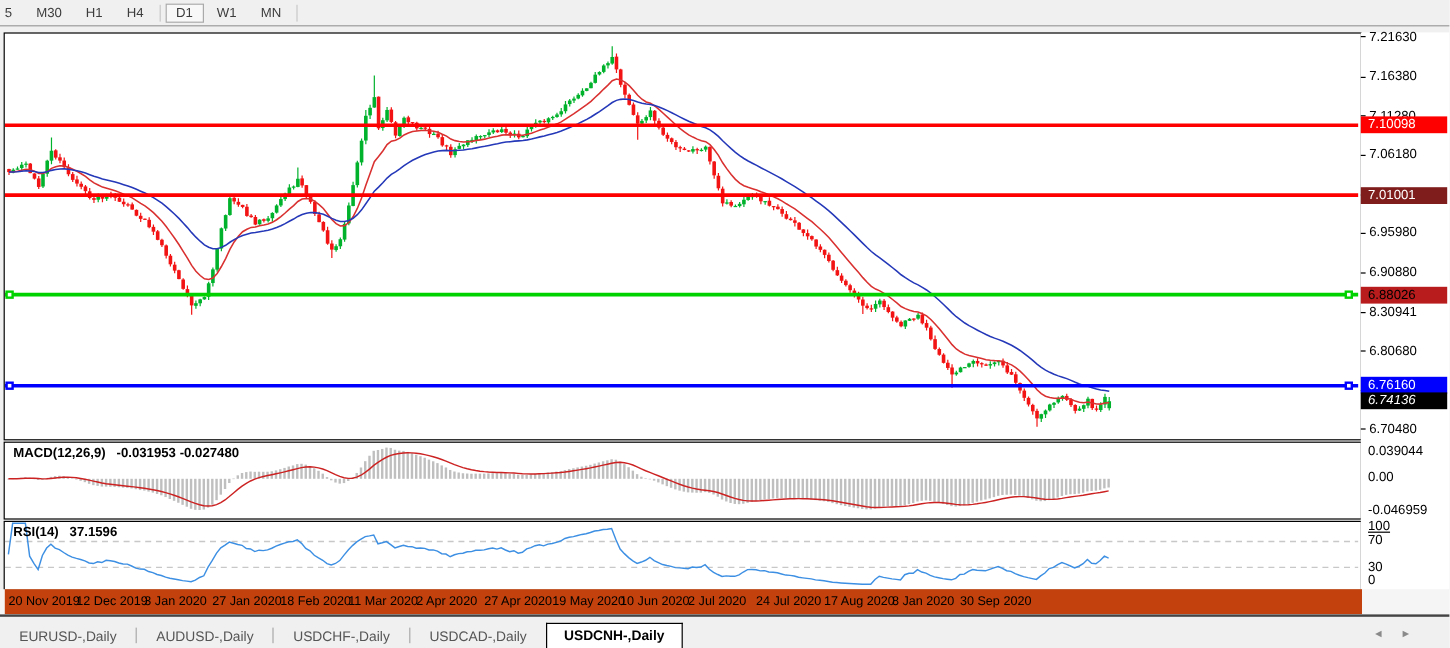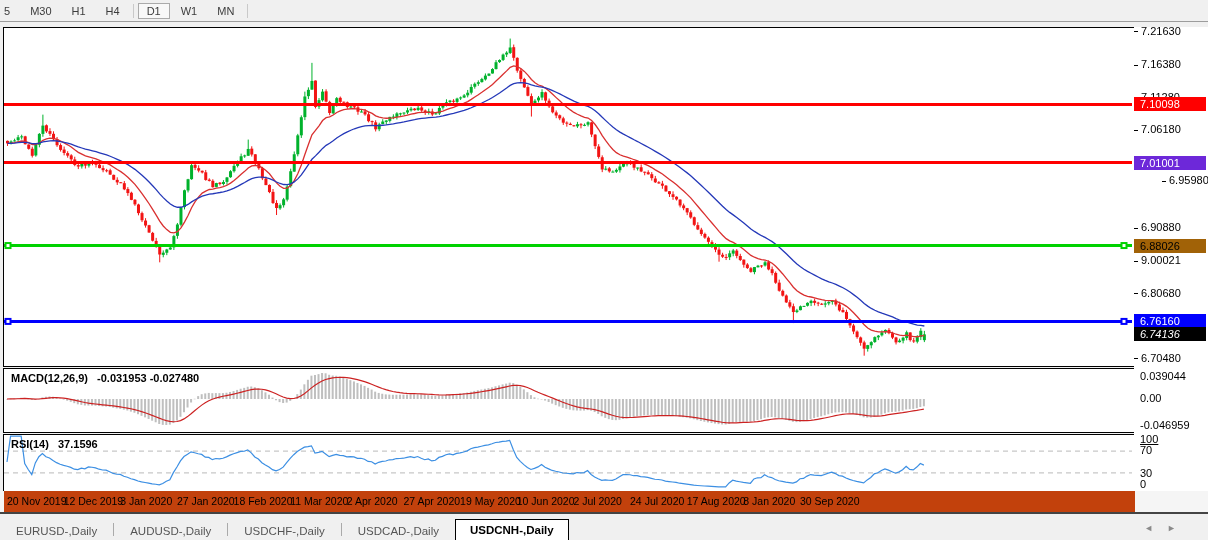--- a/index.html
+++ b/index.html
@@ -888,23 +888,23 @@
         <polyline points="7,462 10.54,436.08 14.08,436.08 17.62,436.08 21.16,436.08 24.7,463.48706162213193 28.240000000000002,469.5200566540459 31.78,474.6272798078756 35.32,462.88020865270767 38.86,456.6942648093291 42.4,453.51711694192113 45.94,456.7897119958109 49.480000000000004,458.01945363498226 53.02,460.4101211706874 56.56,462.6395422456121 60.1,464.2751342317805 63.64,465.32179381471974 67.18,466.20835703106314 70.72,467.4097536178461 74.26,469.16424353611274 77.8,469.6310386350409 81.34,468.1884162143841 84.88,468.7753974653863 88.42,466.9039371442431 91.96000000000001,467.2416502188654 95.5,467.90011769502695 99.04,469.2043994650279 102.58,469.9921326190325 106.12,470.0948419031141 109.66,471.6858371379182 113.2,473.4224692709138 116.74,474.2423787015356 120.28,474.43886048868774 123.82000000000001,476.27469552649615 127.36,477.21748030702156 130.9,478.72265238164977 134.44,479.568537642731 137.98,480.97050230939556 141.52,481.8957637886493 145.06,482.4903516328852 148.6,483.19162651750355 152.14000000000001,483.88083793215236 155.68,484.2716467361341 159.22,484.82360528528767 162.76,483.49361030252464 166.3,481.2268590858072 169.84,479.83263251528086 173.38,472.66383178673226 176.92000000000002,467.0567866885285 180.46,460.8947597224999 184,456.51211183485384 187.54,454.2416030177872 191.08,451.79696845111016 194.62,452.7452682811244 198.16,453.7254368309763 201.7,454.4168451641252 205.24,457.11089243679504 208.78,457.4572280332751 212.32,459.6407946024581 215.86,458.49031386578116 219.4,458.84487421180137 222.94,458.22813104632934 226.48,456.86691294004163 230.02,455.1246530913177 233.56,453.7381561294803 237.1,452.6417767127268 240.64000000000001,451.46491852214547 244.18,451.27172670014113 247.72,449.8350756949029 251.26,452.8020410319406 254.8,456.9831744758244 258.34000000000003,458.97397491241674 261.88,462.72255549272353 265.42,464.8972995095842 268.96,466.90965060647795 272.5,469.6649836265474 276.04,470.7679270461573 279.58,469.5616493640608 283.12,467.1435332150645 286.66,462.5644570698422 290.2,458.3182051647502 293.74,454.68518003143424 297.28000000000003,451.5871317463748 300.82,449.26689062343644 304.36,447.1699413421436 307.9,446.5824588726396 311.44,445.828232740073 314.98,453.16180710642936 318.52,452.33381665207924 322.06,451.32946524475966 325.6,453.9031771794327 329.14,456.61073228535133 332.68,455.4000035736662 336.22,454.42891087538896 339.76,455.38643730004355 343.3,455.57290230398434 346.84000000000003,456.80064169793906 350.38,456.69768292092755 353.92,456.9486924495413 357.46,458.31860130017856 361,458.2732819456266 364.54,459.22170325072926 368.08,461.42994162981444 371.62,461.72510034366707 375.16,463.97690988872756 378.7,462.31973668489854 382.24,461.3808491698316 385.78000000000003,461.0249966111048 389.32,459.7877938310481 392.86,459.67499102270597 396.4,458.5412551737345 399.94,458.52065068948366 403.48,458.2143380997169 407.02,457.31297124459024 410.56,456.65958326749575 414.1,457.57858129465336 417.64,456.520541033498 421.18,458.3140956026259 424.72,459.72726278268556 428.26,458.93125445252105 431.8,460.9478629441568 435.34000000000003,460.27169430981695 438.88,457.4100651188355 442.42,456.3558883724502 445.96,454.7479468612511 449.5,453.9862702240883 453.04,454.8782196803806 456.58,453.42599817946405 460.12,452.90195609805016 463.66,451.9918038911909 467.2,450.84703842671087 470.74,448.7168614521746 474.28000000000003,447.68717542070385 477.82,447.1961096275874 481.36,446.27383988984263 484.9,445.35131725263176 488.44,444.84146082622175 491.98,443.7852806557991 495.52,442.49660065817005 499.06,442.1288697823397 502.6,441.3129306376201 506.14,441.04531075201294 509.68,440.39615028243117 513.22,449.56074960498904 516.76,457.5170486060606 520.3,461.36440232130417 523.84,464.6606339063349 527.38,467.4005325172717 530.92,469.46120095937135 534.46,468.3754153184198 538,466.88810538372616 541.54,464.41428412548083 545.08,467.2218488129742 548.62,468.88098919649616 552.16,470.4555800817349 555.7,471.2672023744179 559.24,471.96758629851985 562.78,473.01469080483196 566.32,473.23909748302475 569.86,473.5837699073051 573.4,473.89176534569174 576.94,472.5550589563554 580.48,472.88119535956463 584.02,472.5535848777071 587.5600000000001,470.5609966951354 591.1,474.42680081317235 594.64,476.9792017845702 598.18,478.7731584811937 601.72,480.3845256274243 605.26,479.9144295428513 608.8,480.2543889292878 612.34,480.2841005396727 615.88,479.0541292690601 619.42,476.6706631869176 622.96,474.7003044738805 626.5,474.52532198768523 630.04,474.7371318746935 633.58,475.7066782591032 637.12,475.56062591774014 640.66,476.5933137258273 644.2,476.8337280091342 647.74,477.340283065574 651.28,478.29730756432076 654.82,479.2310469702061 658.36,479.4837658822153 661.9,479.96860448424394 665.44,481.0682359631528 668.98,481.53379479611453 672.52,481.9925243212297 676.0600000000001,482.3778594334321 679.6,483.21541894201783 683.14,483.5524847931795 686.6800000000001,484.03142443471705 690.22,484.5391246129646 693.76,485.151774478742 697.3,485.4802022675988 700.84,485.7700296642466 704.38,485.9836240472022 707.92,486.2170323585176 711.46,486.4266126548176 715,486.5952448321691 718.54,486.8162222661314 722.08,486.8965151342096 725.62,486.9169042623935 729.16,482.9436048133429 732.7,480.2062940088726 736.24,481.1242690292807 739.78,481.741788134216 743.32,482.38598525672023 746.86,482.80049864591604 750.4,483.24900191278573 753.94,478.9454566733495 757.48,477.78270736941977 761.02,477.6569964695356 764.5600000000001,474.7501574229694 768.1,476.72428447025806 771.64,477.5957195660292 775.1800000000001,479.50948759427627 778.72,480.7555125365259 782.26,481.405181460632 785.8,482.2015280194961 789.34,482.65241384956573 792.88,483.18307930021444 796.42,481.92414783784153 799.96,478.77372969030057 803.5,478.46854896505357 807.04,476.1175373856846 810.58,474.5723353917737 814.12,475.13676644526737 817.66,475.352565690329 821.2,475.6794595815621 824.74,474.469235750134 828.28,473.17680945572624 831.82,472.1170947385603 835.36,473.58416783410314 838.9,475.60110724101804 842.44,476.16037870050076 845.98,477.9965272523874 849.52,479.4109581799415 853.0600000000001,480.5159185527844 856.6,481.3829403825405 860.14,482.14935019281353 863.6800000000001,482.84316796220185 867.22,479.9118297471715 870.76,477.51979064563284 874.3,473.82551737309194 877.84,472.809079985835 881.38,470.47082052362776 884.92,468.85009621430527 888.46,470.10044723537874 892,471.68176553185884 895.54,473.2174005764132 899.08,471.86209823583135 902.62,469.77207210219285 906.16,466.2236821554558 909.7,469.35643684649347 913.24,469.863874687722 916.78,467.07204866974234 920.32,463.51129430063213 923.86,465.1357587811759" fill="none" stroke="#3c8fe3" stroke-width="1.2"></polyline>
       </svg>
   </div>
 
   <div id="axis-col">
       <div class="tick" style="top: -2.31456px;"><span class="dash"></span><span>7.21630</span></div>
       <div class="tick" style="top: 31.2535px;"><span class="dash"></span><span>7.16380</span></div>
       <div class="tick" style="top: 63.8624px;"><span class="dash"></span><span>7.11280</span></div>
       <div class="tick" style="top: 96.4714px;"><span class="dash"></span><span>7.06180</span></div>
       <div class="tick" style="top: 129.08px;"><span class="dash"></span><span>7.01080</span></div>
-      <div class="tick" style="top: 147px; margin-left: 28px;"><span class="dash"></span><span>6.95980</span></div>
+      <div class="tick" style="top: 161px;"><span class="dash"></span><span>6.95980</span></div>
       <div class="tick" style="top: 194.298px;"><span class="dash"></span><span>6.90880</span></div>
-      <div class="tick" style="top: 226.907px;"><span class="dash"></span><span>9.00021</span></div>
+      <div class="tick" style="top: 226.907px;"><span class="dash"></span><span>8.30941</span></div>
       <div class="tick" style="top: 259.516px;"><span class="dash"></span><span>6.80680</span></div>
       <div class="tick" style="top: 292.125px;"><span class="dash"></span><span>6.75580</span></div>
       <div class="tick" style="top: 324.734px;"><span class="dash"></span><span>6.70480</span></div>
     </div>
 
   <div id="date-axis">
     <div id="date-axis-inner">
         <div class="date-label" style="left: 3px;">20 Nov 2019</div>
         <div class="date-label" style="left: 59.64px;">12 Dec 2019</div>
         <div class="date-label" style="left: 116.28px;">3 Jan 2020</div>
@@ -931,22 +931,22 @@
       <div class="tab">USDCHF-,Daily</div>
       <div class="tab-sep"></div>
       <div class="tab">USDCAD-,Daily</div>
       <div class="tab active">USDCNH-,Daily</div>
       <div class="tab-arrows"><span>◄</span><span>►</span></div>
     </div>
 
 </div>
 
 <div class="lvl-label" style="top: 97.42px; background: rgb(255, 0, 0); color: rgb(255, 255, 255);">7.10098</div>
-<div class="lvl-label" style="top: 155.585px; background: #6d28d9; color: rgb(255, 255, 255);">7.01001</div>
-<div class="lvl-label" style="top: 238.546px; background: #a16207; color: rgb(0, 0, 0);">6.88026</div>
+<div class="lvl-label" style="top: 155.585px; background: #7f1d1d; color: rgb(255, 255, 255);">7.01001</div>
+<div class="lvl-label" style="top: 238.546px; background: #b91c1c; color: rgb(0, 0, 0);">6.88026</div>
 <div class="lvl-label" style="top: 314.417px; background: rgb(0, 0, 255); color: rgb(255, 255, 255);">6.76160</div>
 <div class="lvl-label" style="top: 327.358px; background: rgb(0, 0, 0); color: rgb(255, 255, 255); font-style: italic;">6.74136</div>
 <div class="tick" style="position: absolute; left: 1140px; top: 370px;">0.039044</div>
 <div class="tick" style="position: absolute; left: 1140px; top: 392px;">0.00</div>
 <div class="tick" style="position: absolute; left: 1140px; top: 419px;">-0.046959</div>
 <div class="tick" style="position: absolute; left: 1140px; top: 433px; text-decoration: underline;">100</div>
 <div class="tick" style="position: absolute; left: 1140px; top: 444px;">70</div>
 <div class="tick" style="position: absolute; left: 1140px; top: 467px;">30</div>
 <div class="tick" style="position: absolute; left: 1140px; top: 478px;">0</div>
 

